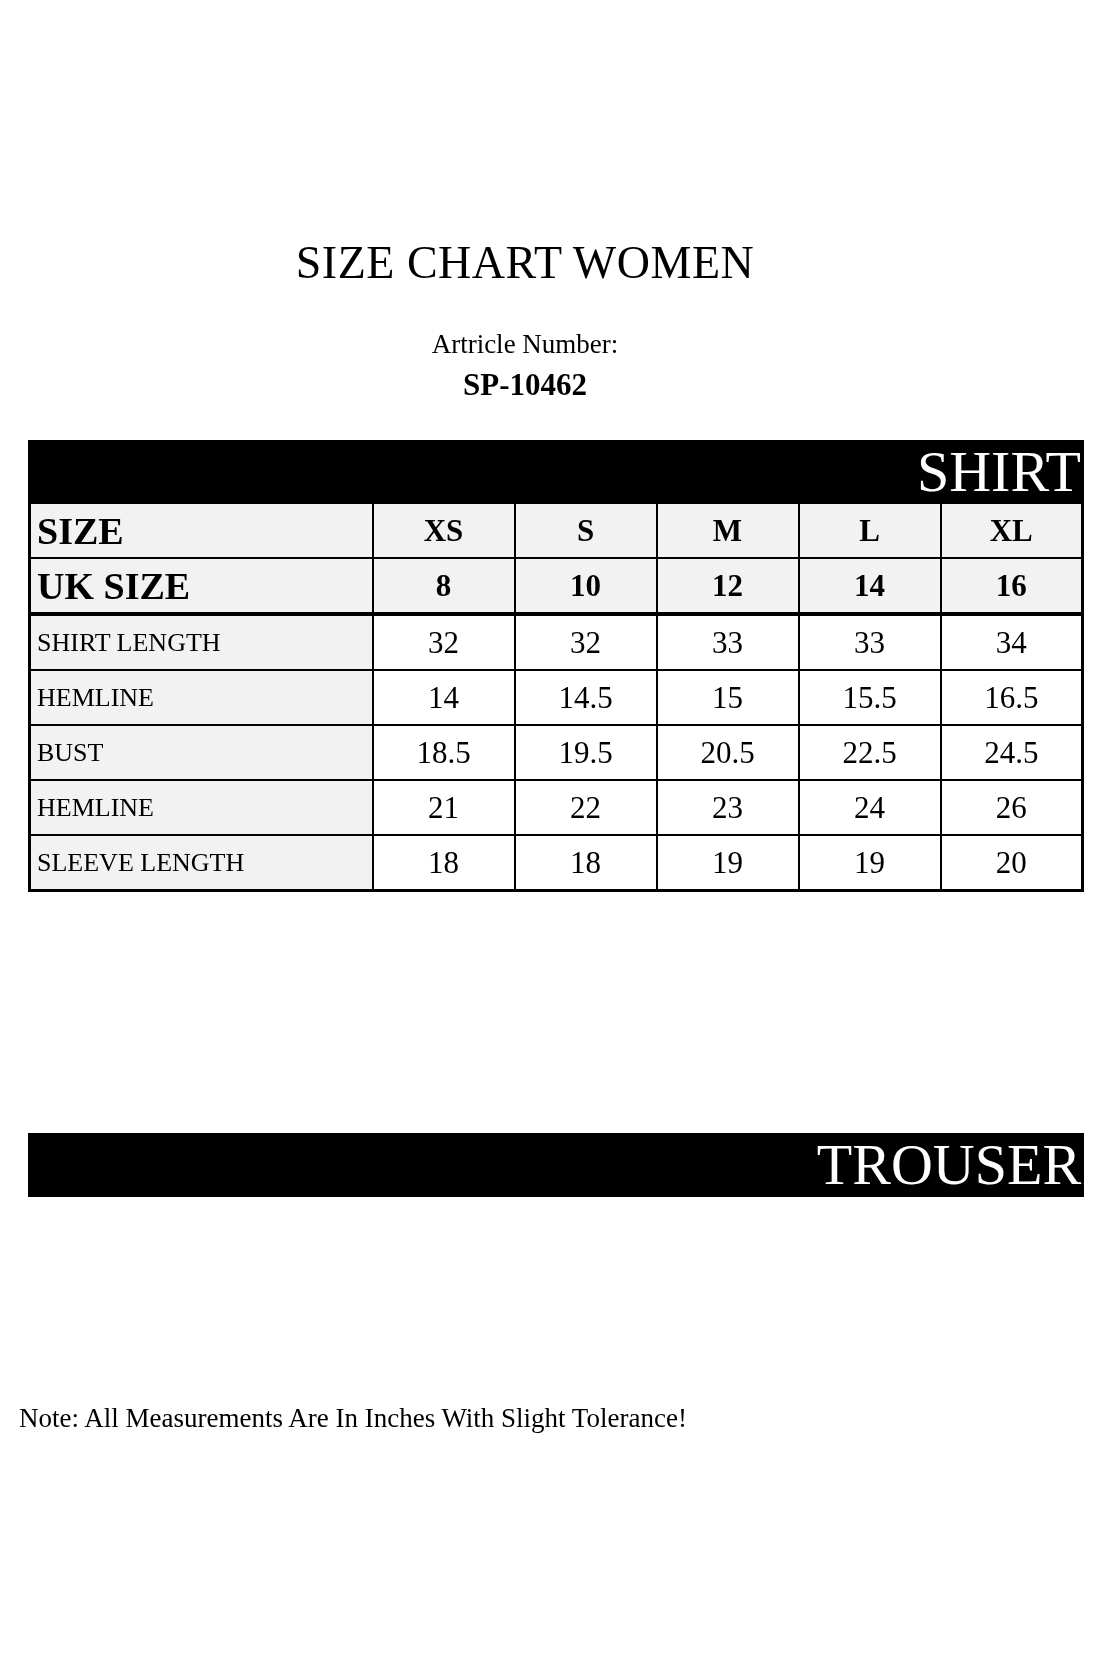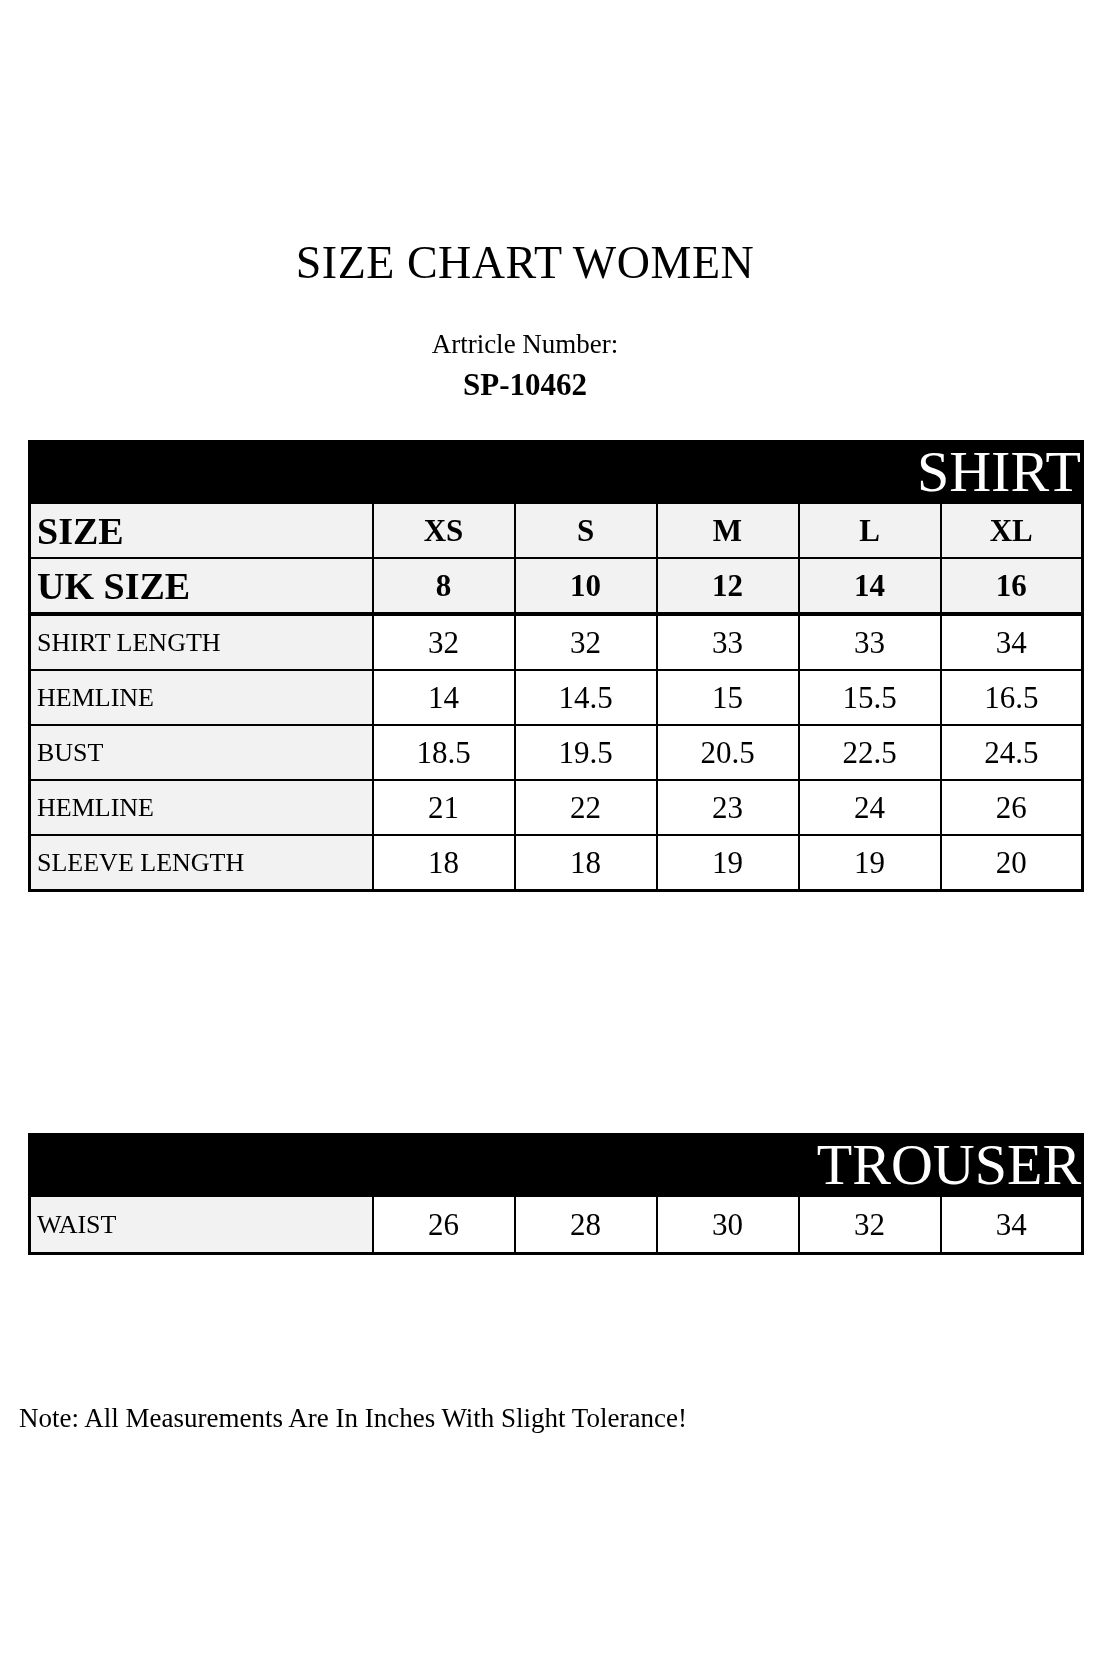--- a/index.html
+++ b/index.html
@@ -148,26 +148,18 @@
         <col class="c-value">
         <col class="c-value">
         <col class="c-value">
     </colgroup>
     <thead>
       <tr>
         <th class="band" colspan="6">TROUSER</th>
       </tr>
     </thead>
     <tbody>
-        <tr>
-          <td class="label">WAIST</td>
-          <td class="value">26</td>
-          <td class="value">28</td>
-          <td class="value">30</td>
-          <td class="value">32</td>
-          <td class="value">34</td>
-        </tr>
       </tbody>
   </table>
 
   <p class="note">Note: All Measurements Are In Inches With Slight Tolerance!</p>
 
 </div>
 
 </body></html>

